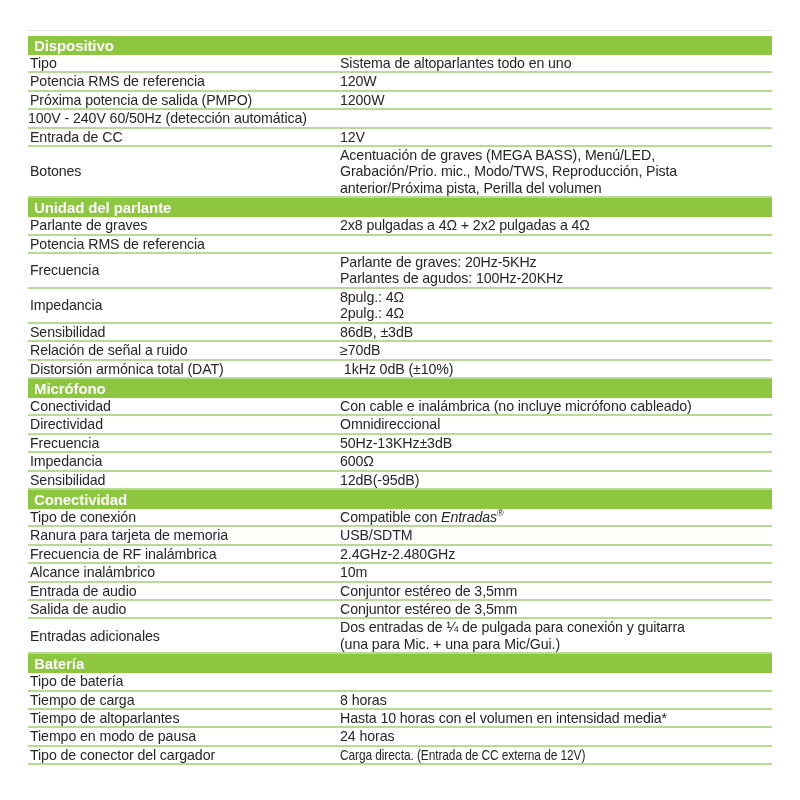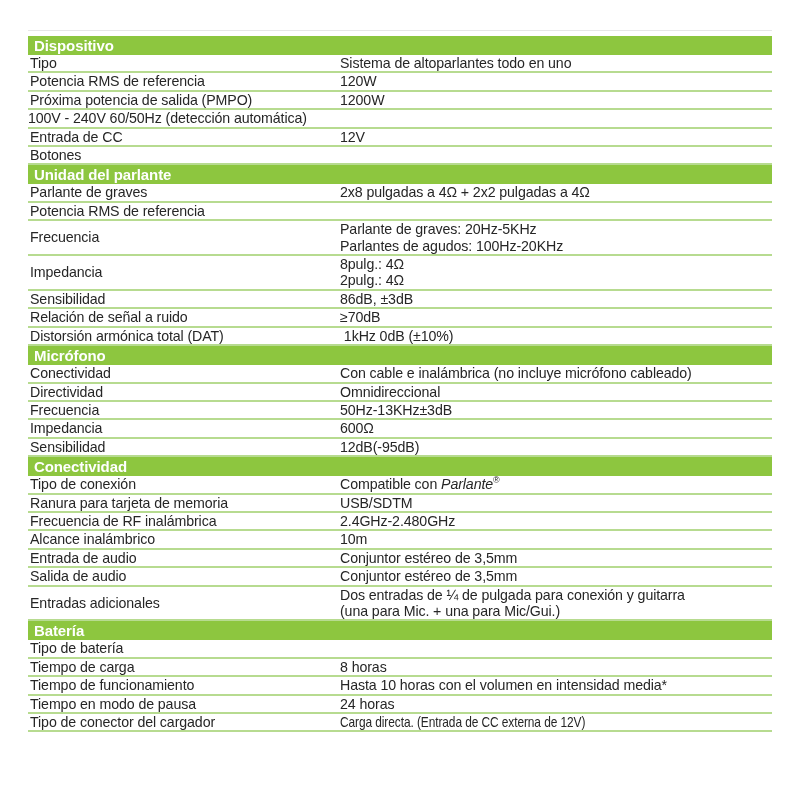--- a/index.html
+++ b/index.html
@@ -95,20 +95,23 @@
     </div>
     <div class="row">
       <div class="value">100V - 240V 60/50Hz (detección automática)</div>
     </div>
     <div class="row">
       <div class="label">Entrada de CC</div>
       <div class="value">12V</div>
     </div>
     <div class="row">
       <div class="label">Botones</div>
+      <div class="value">Acentuación de graves (MEGA BASS), Menú/LED,
+Grabación/Prio. mic., Modo/TWS, Reproducción, Pista
+anterior/Próxima pista, Perilla del volumen</div>
     </div>
 
     <div class="sec-header">Unidad del parlante</div>
     <div class="row">
       <div class="label">Parlante de graves</div>
       <div class="value">2x8 pulgadas a 4Ω + 2x2 pulgadas a 4Ω</div>
     </div>
     <div class="row">
       <div class="label">Potencia RMS de referencia</div>
     </div>
@@ -153,21 +156,21 @@
       <div class="value">600Ω</div>
     </div>
     <div class="row">
       <div class="label">Sensibilidad</div>
       <div class="value">12dB(-95dB)</div>
     </div>
 
     <div class="sec-header">Conectividad</div>
     <div class="row">
       <div class="label">Tipo de conexión</div>
-      <div class="value"><span>Compatible con </span><i>Parlante</i><sup>®</sup></div>
+      <div class="value"><span>Compatible con </span><i>Entradas</i><sup>®</sup></div>
     </div>
     <div class="row">
       <div class="label">Ranura para tarjeta de memoria</div>
       <div class="value">USB/SDTM</div>
     </div>
     <div class="row">
       <div class="label">Frecuencia de RF inalámbrica</div>
       <div class="value">2.4GHz-2.480GHz</div>
     </div>
     <div class="row">
@@ -190,21 +193,21 @@
 
     <div class="sec-header">Batería</div>
     <div class="row">
       <div class="label">Tipo de batería</div>
     </div>
     <div class="row">
       <div class="label">Tiempo de carga</div>
       <div class="value">8 horas</div>
     </div>
     <div class="row">
-      <div class="label">Tiempo de funcionamiento</div>
+      <div class="label">Tiempo de altoparlantes</div>
       <div class="value">Hasta 10 horas con el volumen en intensidad media*</div>
     </div>
     <div class="row">
       <div class="label">Tiempo en modo de pausa</div>
       <div class="value">24 horas</div>
     </div>
     <div class="row">
       <div class="label">Tipo de conector del cargador</div>
       <div class="value"><span class="narrow">Carga directa. (Entrada de CC externa de 12V)</span></div>
     </div>

